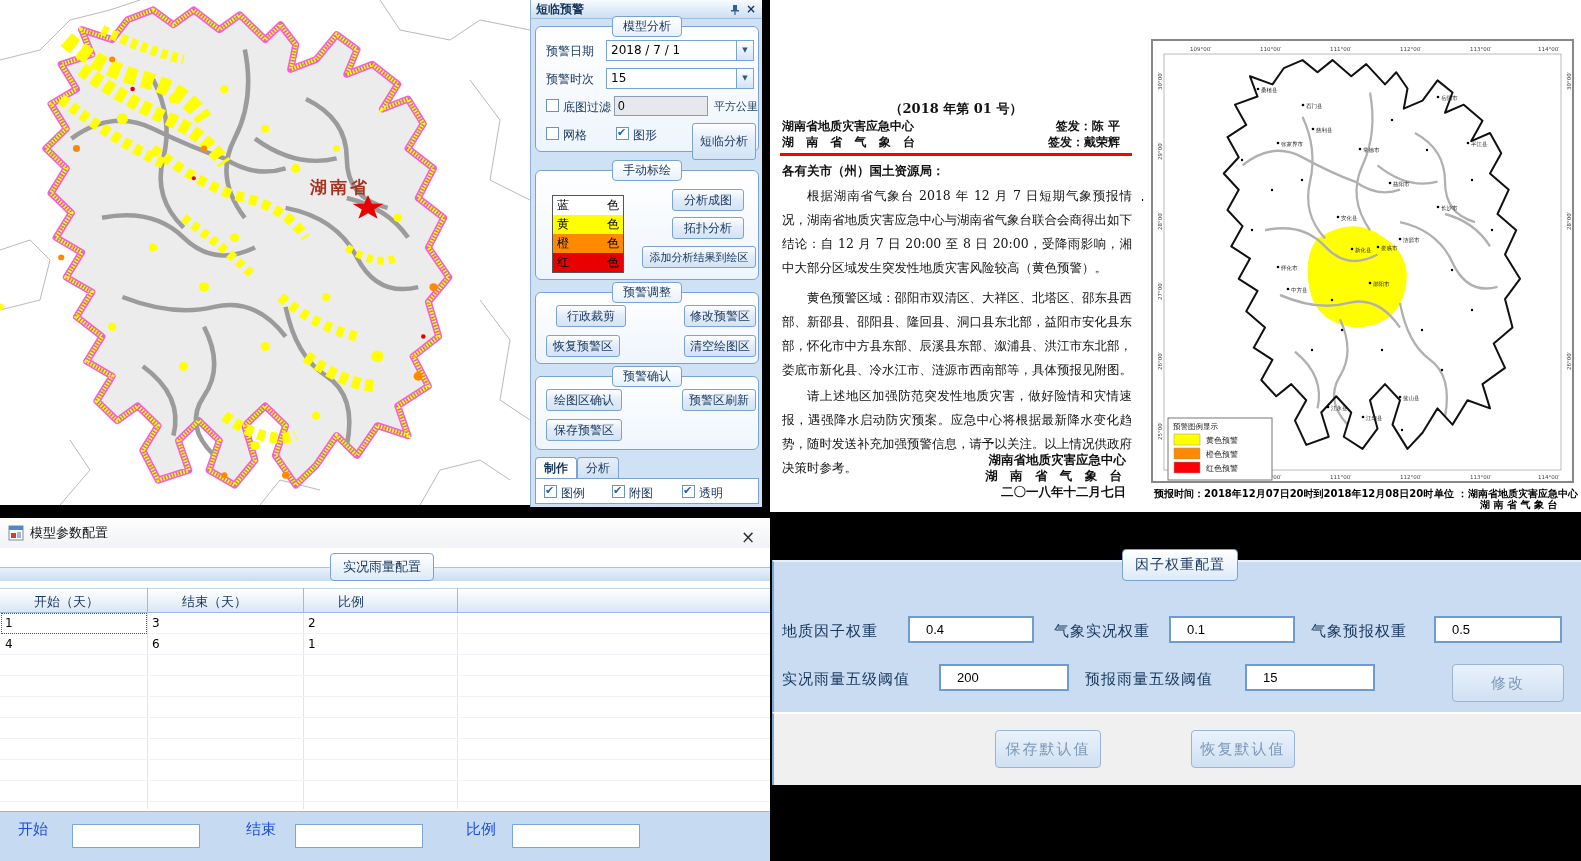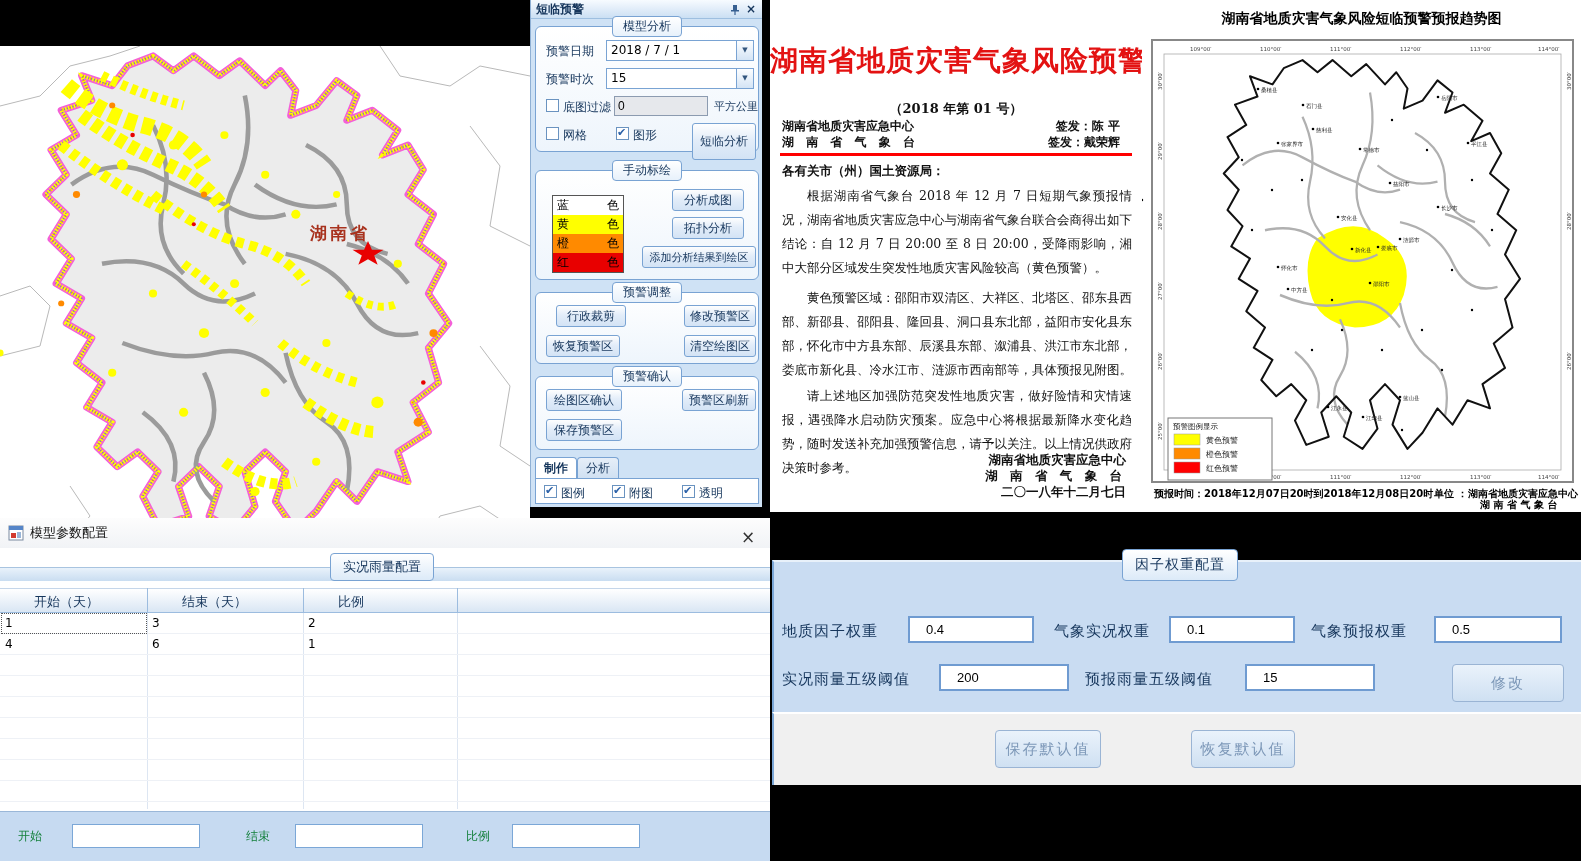--- a/index.html
+++ b/index.html
@@ -1,20 +1,20 @@
 <!DOCTYPE html>
 <html><head>
 <meta charset="utf-8">
 <style>
   * { margin:0; padding:0; box-sizing:border-box; }
   html,body { width:1581px; height:861px; background:#000; font-family:"DejaVu Sans",sans-serif; overflow:hidden; position:relative; }
   .abs { position:absolute; }
 
   
-  #map1 { left:0; top:0; width:530px; height:505px; background:#fff;margin-top:46px; }
+  #map1 { left:0; top:0; width:530px; height:505px; background:#fff; }
   #map1 .prov-label { position:absolute; left:310px; top:176px; color:#a8321e; font-weight:bold; font-size:17px; letter-spacing:3px; }
 
   
   #panel { left:530px; top:0; width:232px; height:507px; background:#cfe2f5; border-left:1px solid #8fb0d4; }
   #panel .titlebar { position:absolute; left:0; top:0; width:100%; height:19px;
     background:linear-gradient(#f7fbff,#cbdff3); border-bottom:1px solid #9ebfe0;
     color:#16365c; font-size:12px; font-weight:bold; line-height:19px; padding-left:5px; }
   .grp { position:absolute; left:4px; width:224px; background:linear-gradient(#ffffff,#eef5fc);
     border:1px solid #79a3d3; border-radius:6px; }
   .grp-cap { position:absolute; top:-11px; left:50%; transform:translateX(-50%);
@@ -72,21 +72,21 @@
     border:1px solid #79a3d3; border-radius:4px; font-size:13px; color:#16365c; padding:4px 12px; }
   .thead { position:absolute; left:0; top:70px; width:100%; height:25px;
     background:linear-gradient(#ffffff,#d9e6f4); border-bottom:1px solid #9cbcdf; border-top:1px solid #c5d6ea; }
   .thead span { position:absolute; top:4px; font-size:13px; color:#16365c;margin-left:28px; }
   .vline { position:absolute; width:1px; background:#9cbcdf; top:70px; height:25px; }
   .vline2 { position:absolute; width:1px; background:#dde6f2; top:95px; height:196px; }
   .trow { position:absolute; left:0; width:100%; height:21px; border-bottom:1px solid #eef1f6; font-size:12px; color:#000; }
   .trow span { position:absolute; top:3px; }
   .focuscell { position:absolute; left:1px; top:95px; width:146px; height:21px; border:1px dotted #555; }
   #dlg .foot { position:absolute; left:0; top:293px; width:100%; height:50px; background:#c6daf1; border-top:1px solid #9ab7d8; }
-  #dlg .foot .flbl { position:absolute; top:16px; font-size:12px; color:#15803d; }
+  #dlg .foot .flbl { position:absolute; top:8px; font-size:15px; color:#1d4ed8; }
   .input { position:absolute; background:#fff; border:1px solid #7ba7d7; font-size:13px; padding-left:4px; color:#000; }
 
   
   #wpanel { left:772px; top:560px; width:809px; height:152px; background:#c9dcf2; border-left:2px solid #7ba7d7; border-top:2px solid #e8f1fa; }
   #wpanel .wlbl { position:absolute; font-size:15px; color:#16365c; letter-spacing:1px; white-space:nowrap; }
   #wgray { left:772px; top:712px; width:809px; height:73px; background:#f0f0f0; border-left:2px solid #7ba7d7; border-top:2px solid #fff; }
   .bigbtn { position:absolute; background:linear-gradient(#eaf2fb,#cfe0f2); border:1px solid #9ab4d4; border-radius:4px;
     color:#7d98b8; font-size:15px; display:flex; align-items:center; justify-content:center; letter-spacing:2px; }
   #wtab { position:absolute; left:1122px; top:549px; width:116px; height:32px; background:linear-gradient(#ffffff,#dceaf8);
     border:1px solid #79a3d3; border-radius:4px; font-size:14px; color:#16365c;
@@ -268,38 +268,36 @@
     <div class="cblbl" style="left:25px;top:6px">图例</div>
     <div class="cb on" style="left:76px;top:6px"></div>
     <div class="cblbl" style="left:93px;top:6px">附图</div>
     <div class="cb on" style="left:146px;top:6px"></div>
     <div class="cblbl" style="left:163px;top:6px">透明</div>
   </div>
 </div>
 
 <div class="abs" id="docwrap">
   <div id="doc">
-    <div class="doc-title">湖南省地质灾害气象风险预警</div>
     <div class="issue">（2018 年第 01 号）</div>
     <div class="org" style="top:118px">湖南省地质灾害应急中心</div>
     <div class="org" style="top:134px;letter-spacing:4px">湖 南 省 气 象 台</div>
     <div class="sign" style="top:118px">签发：陈  平</div>
     <div class="sign" style="top:134px">签发：戴荣辉</div>
     <div class="rule"></div>
     <div class="salut">各有关市（州）国土资源局：</div>
     <div class="para" style="top:184px">根据湖南省气象台 2018 年 12 月 7 日短期气象预报情况，湖南省地质灾害应急中心与湖南省气象台联合会商得出如下结论：自 12 月 7 日 20:00 至 8 日 20:00，受降雨影响，湘中大部分区域发生突发性地质灾害风险较高（黄色预警）。</div>
     <div class="para" style="top:286px">黄色预警区域：邵阳市双清区、大祥区、北塔区、邵东县西部、新邵县、邵阳县、隆回县、洞口县东北部，益阳市安化县东部，怀化市中方县东部、辰溪县东部、溆浦县、洪江市东北部，娄底市新化县、冷水江市、涟源市西南部等，具体预报见附图。</div>
     <div class="para" style="top:384px">请上述地区加强防范突发性地质灾害，做好险情和灾情速报，遇强降水启动防灾预案。应急中心将根据最新降水变化趋势，随时发送补充加强预警信息，请予以关注。以上情况供政府决策时参考。</div>
     <div class="sig" style="top:452px">湖南省地质灾害应急中心</div>
     <div class="sig" style="top:468px;letter-spacing:4px">湖 南 省 气 象 台</div>
     <div class="sig" style="top:484px">二〇一八年十二月七日</div>
   </div>
 
   <div id="tmap">
-    <div class="t-title">湖南省地质灾害气象风险短临预警预报趋势图</div>
     <svg width="439" height="512" viewBox="0 0 439 512">
       <rect x="10" y="40" width="421" height="442" fill="none" stroke="#888" stroke-width="2"></rect>
       <rect x="22" y="54" width="397" height="416" fill="none" stroke="#aaa" stroke-width="0.8"></rect>
 
       <text class="tick" x="48" y="51">109°00′</text>
       <text class="tick" x="118" y="51">110°00′</text>
       <text class="tick" x="188" y="51">111°00′</text>
       <text class="tick" x="258" y="51">112°00′</text>
       <text class="tick" x="328" y="51">113°00′</text>
       <text class="tick" x="396" y="51">114°00′</text>

